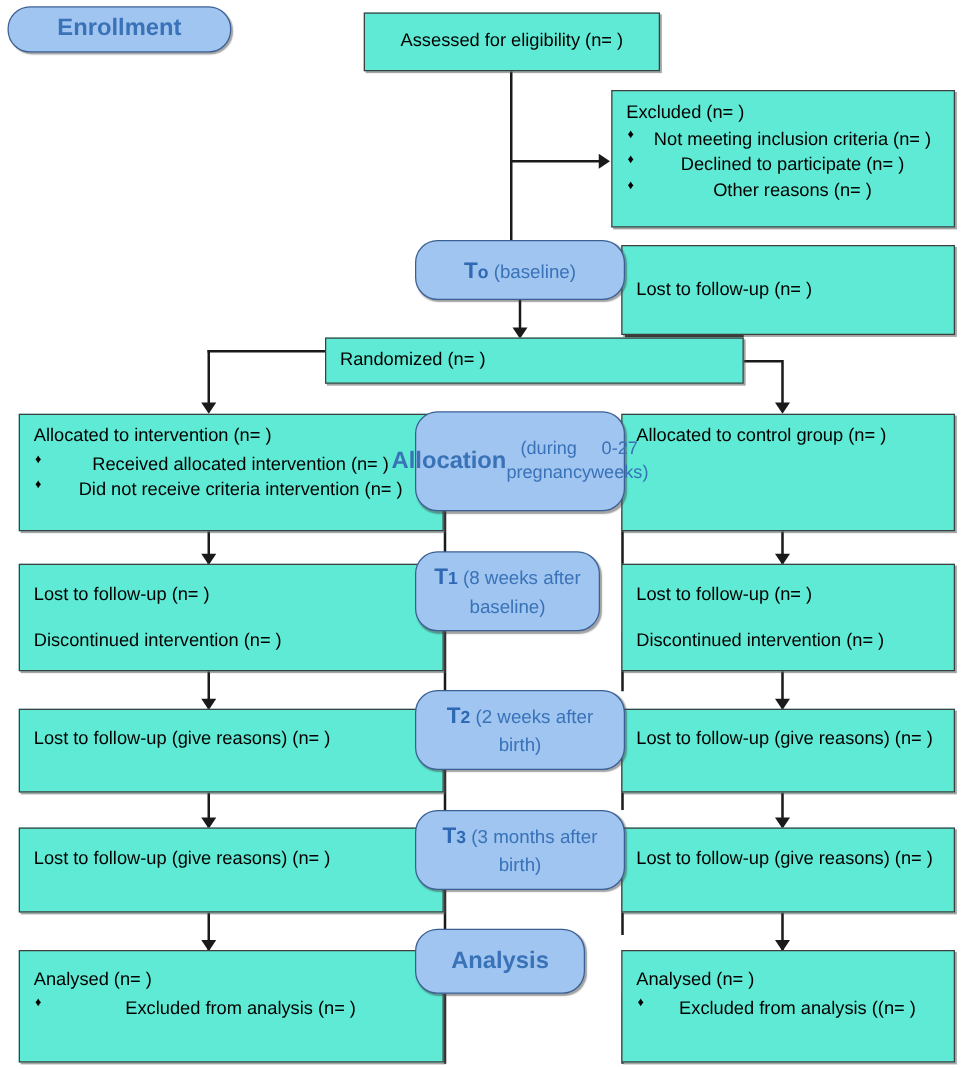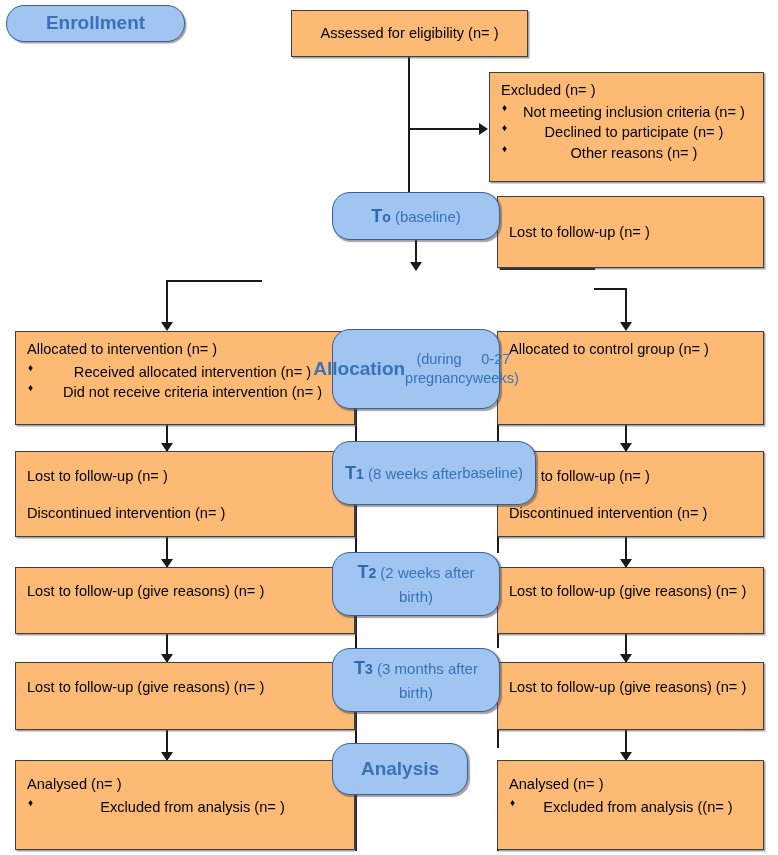--- a/index.html
+++ b/index.html
@@ -2,21 +2,21 @@
 <html><head>
 <meta charset="utf-8">
 <style>
   html,body{margin:0;padding:0;background:#ffffff;}
   body{font-family:"Liberation Sans",sans-serif;}
   #stage{position:relative;width:778px;height:855px;overflow:hidden;background:#fff;}
 
   .box{
     position:absolute;
     box-sizing:border-box;
-    background:#fdba74;
+    background:#5eead4;
     border:1.3px solid #3f3f3f;
     box-shadow:1.5px 1.5px 0 rgba(90,90,90,.55);
     font-size:14.6px;
     color:#000;
     line-height:1.42;
     z-index:3;
   }
   .box .txt{padding:7px 11px;}
   .box.vcenter{display:flex;align-items:center;}
   .box.vcenter .txt{width:100%;}
@@ -141,20 +141,23 @@
   </div>
 
   <div class="box vcenter" style="left:497px;top:196px;width:267px;height:72px;">
     <div class="txt"><span>Lost to follow-up  (n=  )</span></div>
   </div>
 
   <div class="stage-lbl lbl-mix" style="left:332px;top:192px;width:168px;height:48px;">
     <span><b>T</b><b style="font-size:14px;">o</b><span> (baseline)</span></span>
   </div>
 
+  <div class="box vcenter" style="left:260px;top:270px;width:335px;height:37px;">
+    <div class="txt"><span>Randomized (n=  )</span></div>
+  </div>
 
   <div class="box" style="left:15px;top:331px;width:340px;height:94px;">
     <div class="txt">
       <div style="margin-bottom:2px;">Allocated to intervention (n=  )</div>
       <ul class="bullets">
         <li>Received allocated intervention (n=  )</li>
         <li>Did not receive criteria intervention (n=  )</li>
       </ul>
     </div>
   </div>
@@ -178,21 +181,21 @@
     </div>
   </div>
 
   <div class="box" style="left:497px;top:451px;width:267px;height:86px;">
     <div class="txt" style="padding-top:14px;">
       <div>Lost to follow-up  (n=  )</div>
       <div style="margin-top:16px;">Discontinued intervention (n=  )</div>
     </div>
   </div>
 
-  <div class="stage-lbl lbl-mix" style="left:332px;top:441px;width:204px;height:64px;flex-direction:row;">
+  <div class="stage-lbl lbl-mix" style="left:332px;top:441px;width:148px;height:64px;flex-direction:column;">
     <span><b>T</b><b style="font-size:14px;">1</b><span> (8 weeks after</span></span>
     <span>baseline)</span>
   </div>
 
   <div class="box" style="left:15px;top:567px;width:340px;height:67px;">
     <div class="txt" style="padding-top:13px;">
       <div>Lost to follow-up (give reasons) (n=  )</div>
     </div>
   </div>
 

